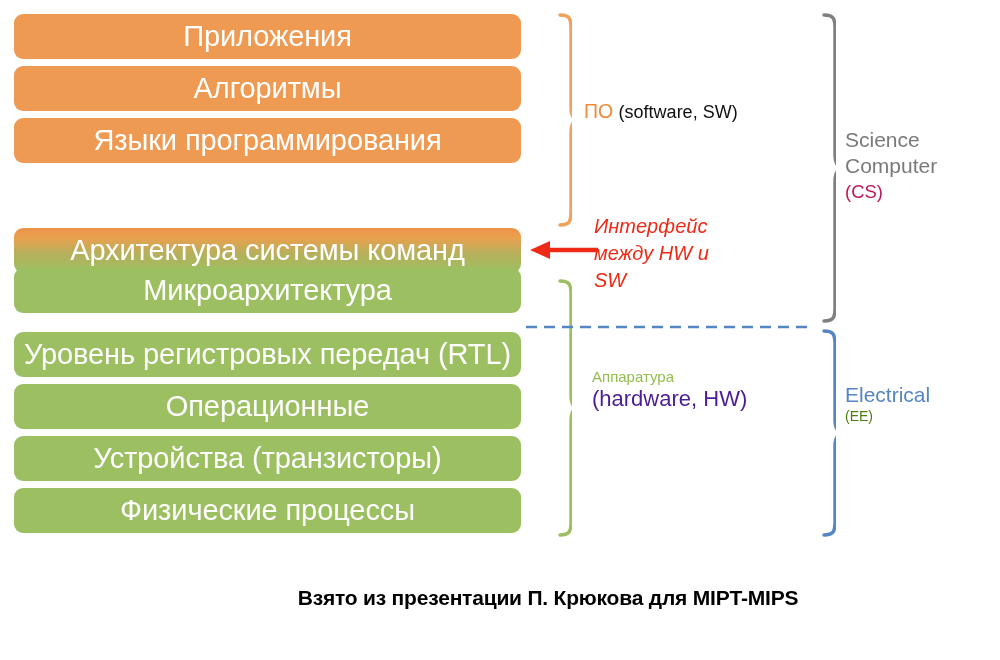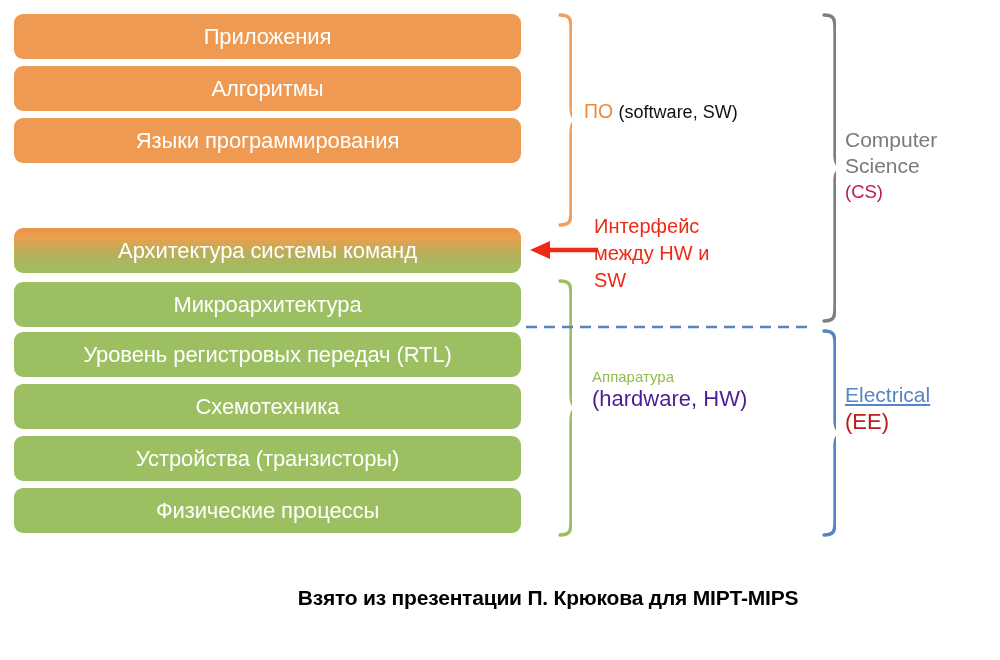--- a/index.html
+++ b/index.html
@@ -24,21 +24,21 @@
   .layer {
     position: absolute;
     left: 0;
     width: 507px;
     height: 45px;
     border-radius: 9px;
     display: flex;
     align-items: center;
     justify-content: center;
     color: #ffffff;
-    font-size: 22px;
+    font-size: 29px;
     letter-spacing: -0.1px;
     box-sizing: border-box;
     padding: 0 6px;
     text-align: center;
     white-space: nowrap;
   }
   .layer.sw   { background: #ef9a52; }
   .layer.hw   { background: #9cc061; }
   .layer.isa  { background: linear-gradient(to bottom, #ec9349 0%, #e8a14e 22%, #b5b05c 58%, #9cc061 100%); }
 
@@ -58,20 +58,21 @@
   #sw-label .kw { color: #ee8b3a; }
   #sw-label .sub { color: #111111; font-size: 18px; }
 
   #iface-label {
     left: 594px;
     top: 213px;
     width: 175px;
     color: #ee2a17;
     font-size: 20px;
     line-height: 1.34;
+    font-style: italic;
   }
 
   #hw-label {
     left: 592px;
     top: 368px;
     width: 190px;
     line-height: 1.22;
   }
   #hw-label .kw { color: #92bd4f; font-size: 15px; }
   #hw-label .sub { color: #4c1d95; font-size: 22px; }
@@ -84,22 +85,22 @@
   }
   #cs-label .kw { color: #7a7a7a; font-size: 21px; }
   #cs-label .sub { color: #be185d; font-size: 18.5px; }
 
   #ee-label {
     left: 845px;
     top: 382px;
     width: 155px;
     line-height: 1.25;
   }
-  #ee-label .kw { color: #5585c2; font-size: 21px; text-decoration: underline; }
-  #ee-label .sub { color: #b91c1c; font-size: 22px; }
+  #ee-label .kw { color: #5585c2; font-size: 21px; }
+  #ee-label .sub { color: #4d7c0f; font-size: 14px; }
 
   
   .brace { position: absolute; }
 
   #caption {
     position: absolute;
     left: 0;
     top: 586px;
     width: 1000px;
     text-align: center;
@@ -119,28 +120,28 @@
     </div>
   <div class="layer sw" style="top:52px">
       <span>Алгоритмы</span>
     </div>
   <div class="layer sw" style="top:104px">
       <span>Языки программирования</span>
     </div>
   <div class="layer isa" style="top:214px">
       <span>Архитектура системы команд</span>
     </div>
-  <div class="layer hw" style="top:268px">
+  <div class="layer hw" style="top:254px">
       <span>Микроархитектура</span>
     </div>
   <div class="layer hw" style="top:318px">
       <span>Уровень регистровых передач (RTL)</span>
     </div>
   <div class="layer hw" style="top:370px">
-      <span>Схемотехника</span>
+      <span>Операционные</span>
     </div>
   <div class="layer hw" style="top:422px">
       <span>Устройства (транзисторы)</span>
     </div>
   <div class="layer hw" style="top:474px">
       <span>Физические процессы</span>
     </div>
 </div>
 
 <svg class="brace" style="left:526px; top:10px; width:46px; height:220px;" viewBox="0 0 46 220">
@@ -178,22 +179,22 @@
   <div>между HW и</div>
   <div>SW</div>
 </div>
 
 <div class="annot" id="hw-label">
   <div class="kw">Аппаратура</div>
   <div class="sub">(hardware, HW)</div>
 </div>
 
 <div class="annot" id="cs-label">
+  <div class="kw">Science</div>
   <div class="kw">Computer</div>
-  <div class="kw">Science</div>
   <div class="sub">(CS)</div>
 </div>
 
 <div class="annot" id="ee-label">
   <div class="kw">Electrical</div>
   <div class="sub">(EE)</div>
 </div>
 
 <div id="caption">Взято из презентации П. Крюкова для MIPT-MIPS</div>
 

